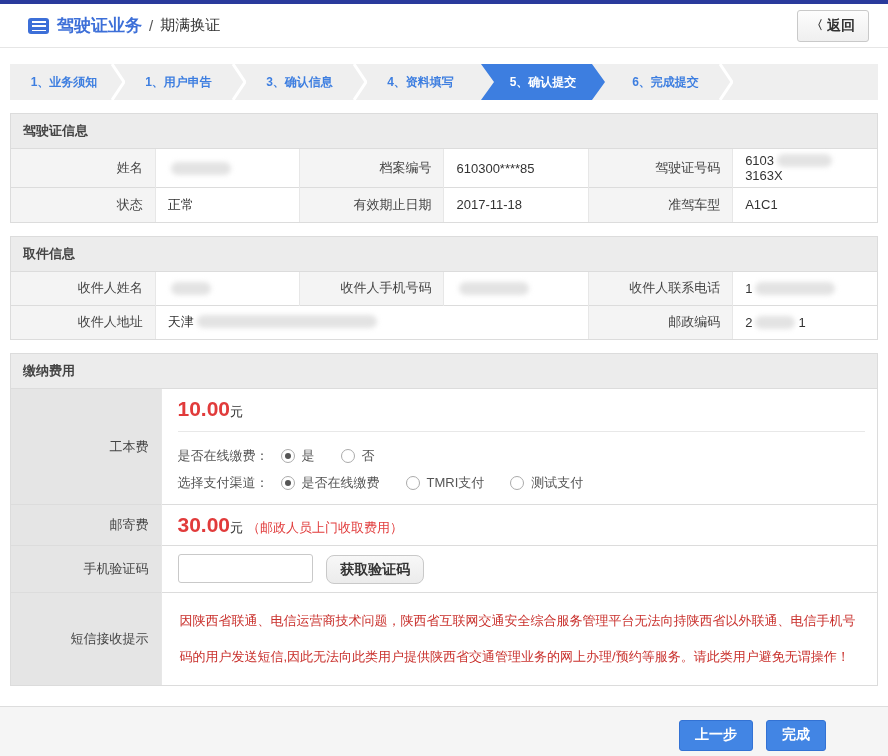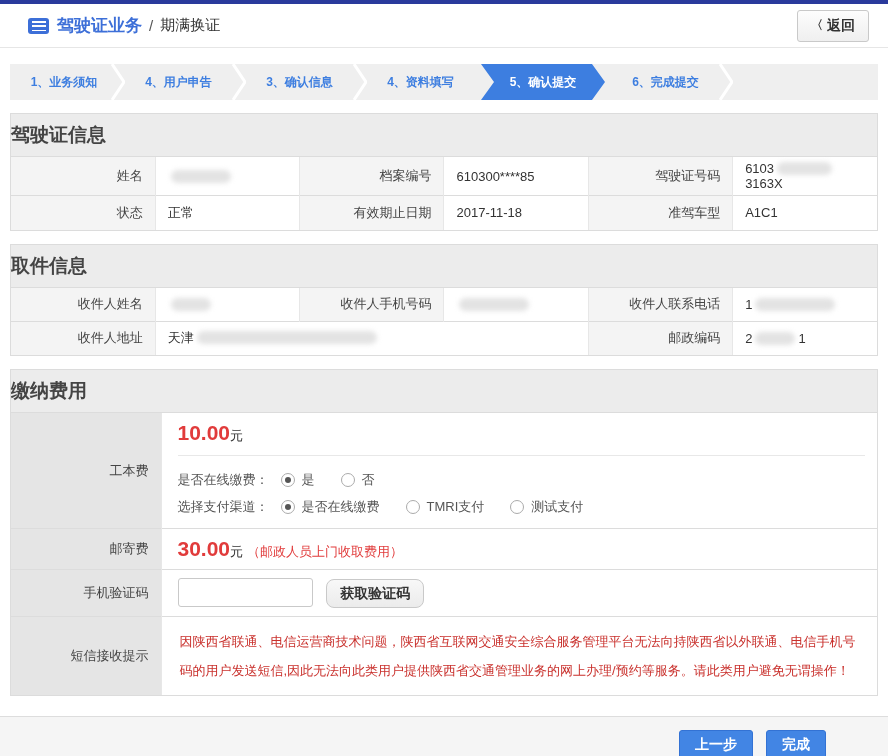--- a/index.html
+++ b/index.html
@@ -30,21 +30,21 @@
   .step { position: relative; width: 121px; display: flex; align-items: center; justify-content: center;
     color: #3D7EE0; font-size: 12px; font-weight: bold; }
   .step:first-child { width: 108px; }
   .step .sep { position: absolute; right: -7px; top: 0; height: 36px; width: 14px; z-index: 2; }
   .step.active { width: 124px; background: #3D7EE0; color: #fff; z-index: 3;
     clip-path: polygon(0 0, calc(100% - 13px) 0, 100% 50%, calc(100% - 13px) 100%, 0 100%, 13px 50%); }
   .step-filler { flex: 1; }
 
   
   .section { margin: 13px 10px 0; border: 1px solid #DCDCDC; background: #fff; }
-  .section-title { background: #ECECEC; padding: 8px 0; font-size: 19px; font-weight: bold; color: #444; }
+  .section-title { background: #ECECEC; padding: 8px 12px; font-size: 13px; font-weight: bold; color: #444; }
   table.info { width: 100%; border-collapse: collapse; font-size: 13px; table-layout: fixed; }
   table.info td { border-left: 1px solid #E7E7E7; border-top: 1px solid #DCDCDC; height: 34px; padding: 4px 12px; }
   table.info td:first-child { border-left: none; }
   td.lbl { background: #F4F4F4; text-align: right; color: #444; }
   td.val { background: #fff; color: #333; text-align: left; }
 
   
   .blur { display: inline-block; height: 13px; border-radius: 7px; background: #E3E3E3;
     filter: blur(2.5px); vertical-align: -2px; margin: 0 3px; }
   .w40 { width: 40px; } .w55 { width: 55px; } .w60 { width: 60px; } .w70 { width: 70px; }
@@ -62,21 +62,21 @@
   .radio-line { color: #555; font-size: 13px; height: 27px; display: flex; align-items: center; }
   .radio-line .rl-label { margin-right: 12px; }
   .radio-opt { display: inline-flex; align-items: center; gap: 7px; margin-right: 26px; cursor: pointer; }
   .radio { width: 14px; height: 14px; border: 1px solid #ABABAB; border-radius: 50%; background: #fff; position: relative; flex: 0 0 auto; }
   .radio.checked::after { content: ""; position: absolute; left: 3px; top: 3px; width: 6px; height: 6px; border-radius: 50%; background: #555; }
   .code-input { width: 135px; height: 29px; border: 1px solid #C9C9C9; border-radius: 3px; font-size: 14px; padding: 0 8px;
     font-family: "Liberation Sans", "DejaVu Sans", sans-serif; }
   .code-btn { height: 29px; padding: 0 13px; margin-left: 10px; background: linear-gradient(#F8F8F8, #EBEBEB);
     border: 1px solid #C9C9C9; border-radius: 8px; font-size: 14px; font-weight: bold; color: #333; cursor: pointer;
     font-family: "Liberation Sans", "DejaVu Sans", sans-serif; }
-  .sms-text { color: #C9302C; font-size: 13px; line-height: 29px; padding: 2px 2px; }
+  .sms-text { color: #C9302C; font-size: 13px; line-height: 36px; padding: 2px 2px; }
 
   
   .footer { margin-top: 20px; height: 58px; background: #F5F5F5; border-top: 1px solid #DDDDDD; border-bottom: 1px solid #DDDDDD;
     display: flex; align-items: center; justify-content: flex-end; gap: 13px; padding-right: 62px; }
   .btn-blue { background: #4285E4; color: #fff; border: 1px solid #3372D4; border-radius: 3px;
     font-size: 14px; font-weight: bold; padding: 0 15px; height: 31px; cursor: pointer;
     font-family: "Liberation Sans", "DejaVu Sans", sans-serif; }
 </style>
 </head>
 <body>
@@ -95,21 +95,21 @@
 </div>
 
 <div class="steps">
   <div class="step">
     <span>1、业务须知</span>
     <svg class="sep" viewBox="0 0 14 36">
         <path d="M1 0 L13 18 L1 36" stroke="#fff" stroke-width="3" fill="none"></path>
       </svg>
   </div>
   <div class="step">
-    <span>4、用户申告</span>
+    <span>1、用户申告</span>
     <svg class="sep" viewBox="0 0 14 36">
         <path d="M1 0 L13 18 L1 36" stroke="#fff" stroke-width="3" fill="none"></path>
       </svg>
   </div>
   <div class="step">
     <span>3、确认信息</span>
     <svg class="sep" viewBox="0 0 14 36">
         <path d="M1 0 L13 18 L1 36" stroke="#fff" stroke-width="3" fill="none"></path>
       </svg>
   </div>

